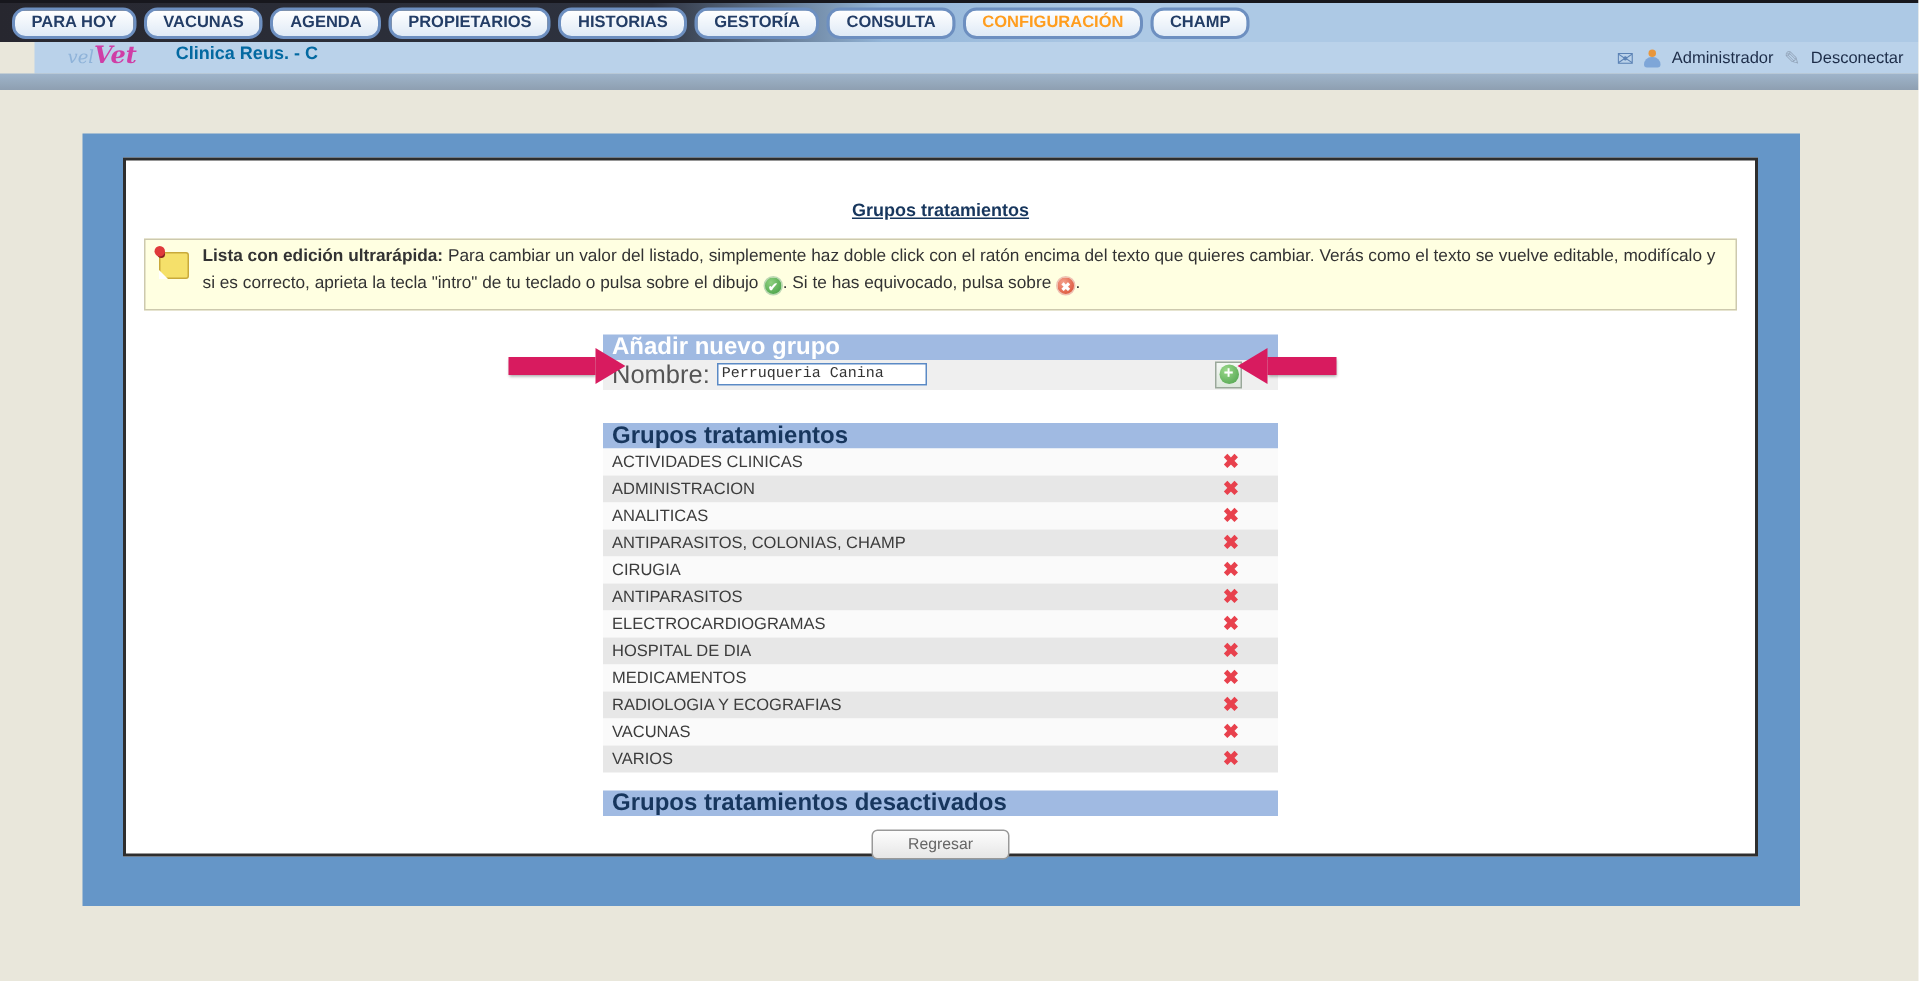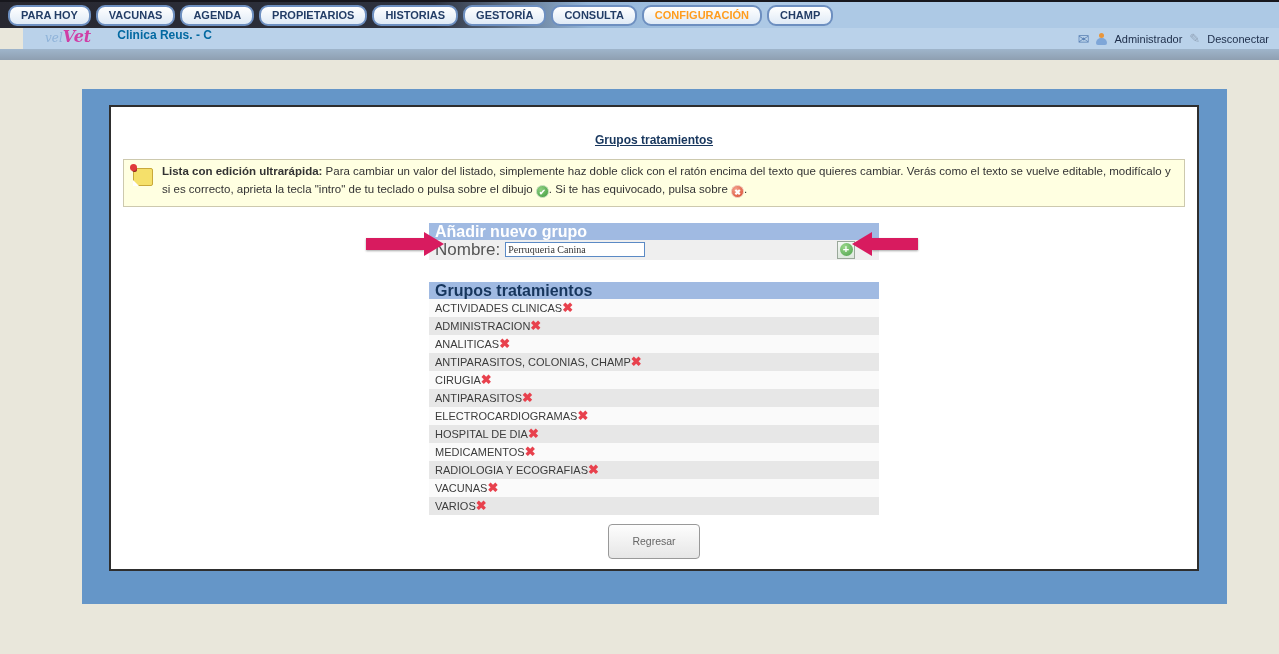--- a/index.html
+++ b/index.html
@@ -39,21 +39,21 @@
   .person::before { content:""; position:absolute; left:3px; top:0; width:5px; height:5px; border-radius:50%; background:#e8963c; }
   .person::after  { content:""; position:absolute; left:0; top:5px; width:11px; height:7px; border-radius:5px 5px 2px 2px; background:#7ea6d8; }
   .pencil { color:#93a5ba; font-size:13px; line-height:12px; }
   .hdr-link { color:#1c2c48; text-decoration:none; cursor:pointer; }
 
   .substrip { height:11px; background: linear-gradient(#9fb5cb,#8e9fb1); }
 
   
   .page { position:relative; height:594px; }
   .bluebox {
-    position:absolute; left:82px; top:29px; width:1145px; height:515px;
+    position:absolute; left:55px; top:29px; width:1145px; height:515px;
     background: var(--container_blue,#6596c8);
   }
   .panel {
     position:absolute; left:27px; top:16px; width:1090px; height:466px;
     background:#ffffff; border:2px solid #2e2e2e; position:absolute;
   }
 
   .title-link {
     display:block; text-align:center; margin-top:26px;
     font-size:12px; font-weight:bold; color:var(--link_navy,#17365d);
@@ -96,50 +96,50 @@
   }
   .tbl-header.white-text { color:#ffffff; }
   .form-tbl { margin-top:16px; }
   .form-row {
     background:#efefef; height:20px; display:flex; align-items:center; padding:0 6px;
   }
   .name-label { font-size:17px; color:#555; }
   .name-input {
     margin-left:5px; width:140px; height:15px; font-size:10px; color:#333;
     border:1px solid #5b8ac5; padding:0 2px; background:#fff;
-    font-family:Liberation Serif, serif;
+    font-family:Liberation Mono, monospace;
   }
   .add-btn {
     margin-left:auto; margin-right:18px; width:18px; height:18px; padding:0;
     border:1px solid #9aa89a; background: linear-gradient(#f4f8f4,#dde8dd);
     cursor:pointer; display:flex; align-items:center; justify-content:center;
   }
   .add-circle {
     width:13px; height:13px; border-radius:50%; color:#fff;
     background: radial-gradient(circle at 35% 30%, #9ad88a, var(--add_green,#4ba04b));
     font-size:11px; line-height:12px; text-align:center; font-weight:bold;
   }
 
   .groups-tbl { margin-top:22px; }
   .grow {
-    height:18px; display:flex; align-items:center; 
+    height:18px; display:flex; align-items:center; justify-content:space-between;
     padding:0 6px; font-size:11px; color:#3c3c3c;
   }
   .grow.alt0 { background:#fafafa; }
   .grow.alt1 { background:#e7e7e7; }
   .gname { cursor:pointer; }
   .del {
     color: var(--delete_red,#e8414d); font-weight:bold; font-size:13px;
     margin-right:20px; cursor:pointer; line-height:13px;
   }
   .disabled-tbl { margin-top:12px; }
 
   .btn-row { text-align:center; margin-top:9px; }
   .back-btn {
-    width:92px; height:35px; font-size:10.5px; color:#666;
+    width:92px; height:20px; font-size:10.5px; color:#666;
     border:1px solid #999; border-radius:4px;
     background: linear-gradient(#fdfdfd,#e6e6e6); cursor:pointer;
     font-family:"Liberation Sans", sans-serif; line-height:13px; padding:0;
   }
 
   
   .arrow { position:absolute; height:24px; }
   .arrow .body { position:absolute; top:6px; height:12px; background: var(--arrow_pink,#d81b5f); box-shadow:0 1px 2px rgba(0,0,0,.35); }
   .arrow .head { position:absolute; top:0; width:0; height:0; border-top:12px solid transparent; border-bottom:12px solid transparent; }
   .arrow-point-right { left:255px; top:125px; width:78px; }
@@ -247,20 +247,23 @@
         <div class="grow alt0">
             <span class="gname">VACUNAS</span>
             <span class="del">✖</span>
           </div>
         <div class="grow alt1">
             <span class="gname">VARIOS</span>
             <span class="del">✖</span>
           </div>
       </div>
 
+      <div class="tbl disabled-tbl">
+        <div class="tbl-header">Grupos tratamientos desactivados</div>
+      </div>
 
       <div class="btn-row">
         <button class="back-btn">Regresar</button>
       </div>
 
       <div class="arrow arrow-point-right">
         <div class="body"></div>
         <div class="head"></div>
       </div>
       <div class="arrow arrow-point-left">

